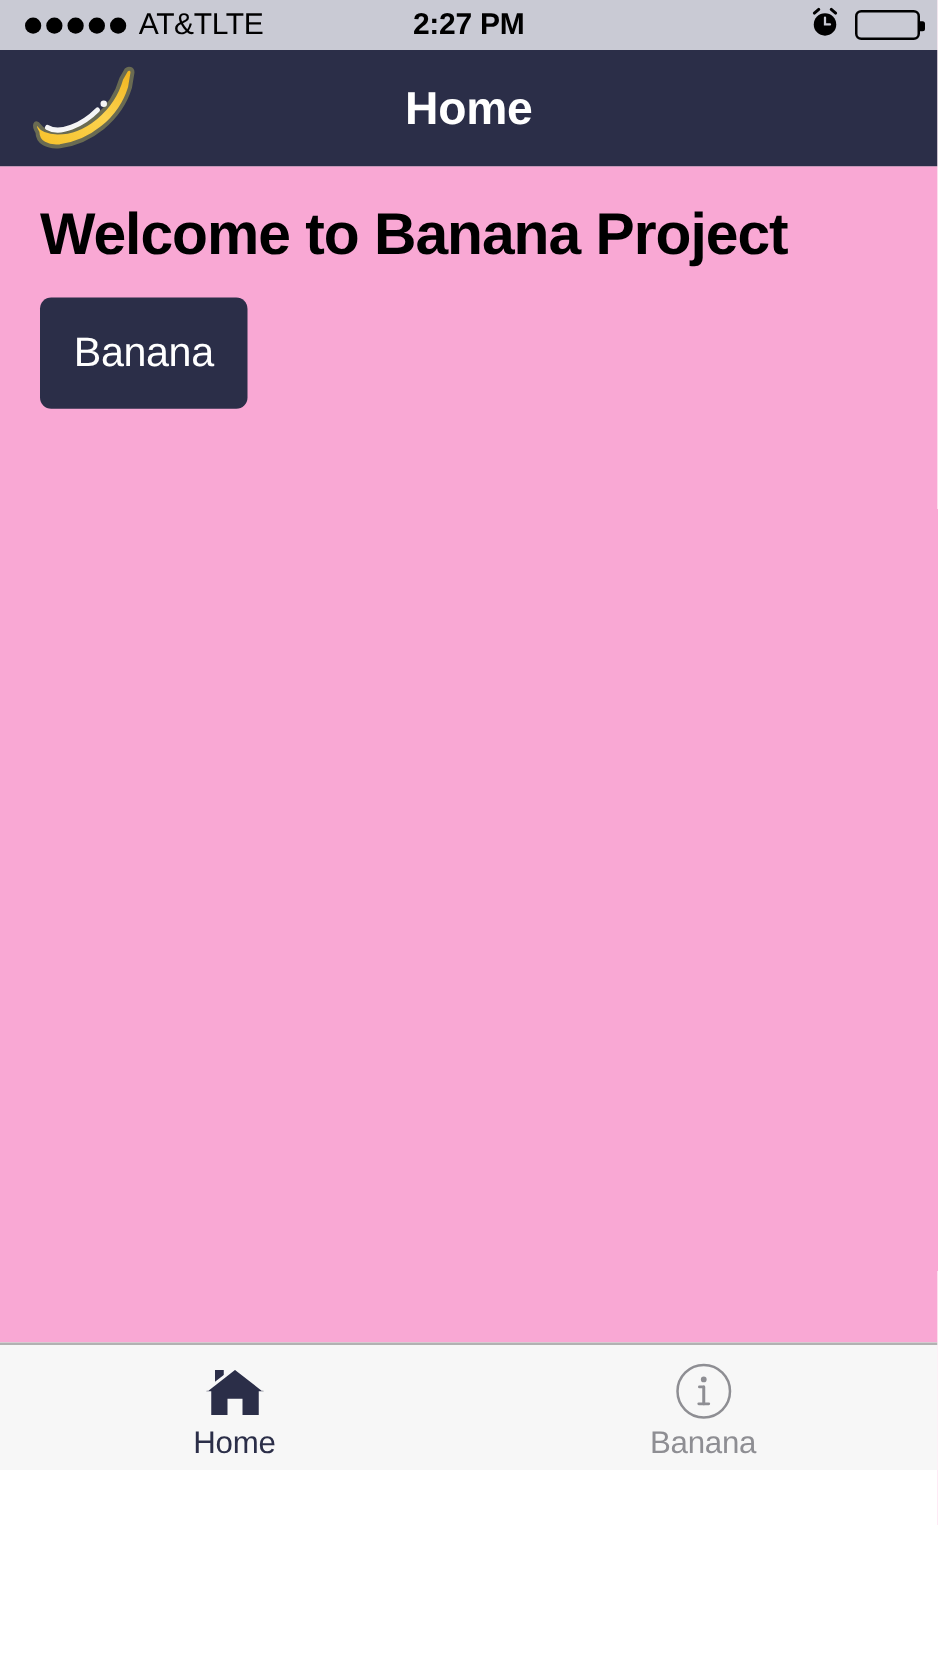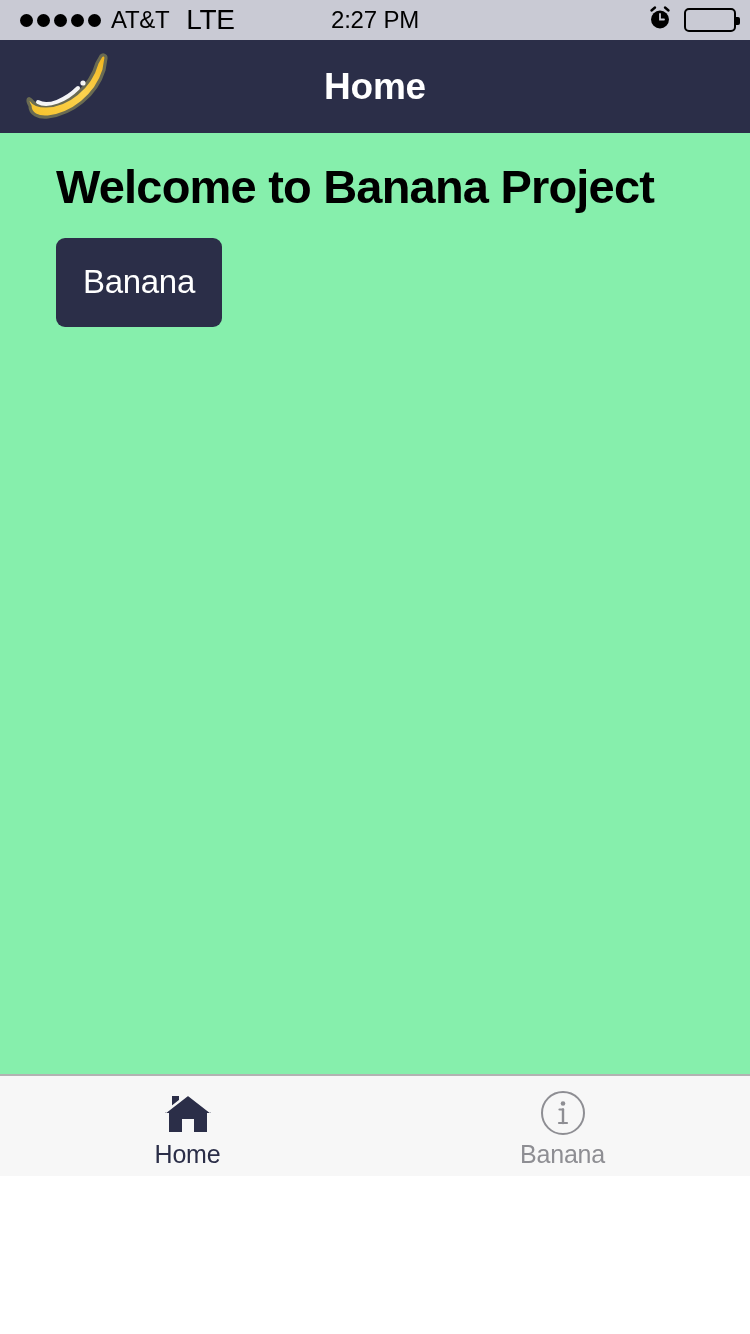--- a/index.html
+++ b/index.html
@@ -53,32 +53,31 @@
     border-radius: 50%;
     background: #000000;
   }
   .carrier {
     font-size: 24px;
     font-family: "Liberation Sans", sans-serif;
     letter-spacing: -0.3px;
     color: #000;
   }
   .network {
-    font-size: 28px;
-    margin-left: 17px;
+    font-size: 24px;
     letter-spacing: -0.3px;
     color: #000;
   }
   .status-time {
     position: absolute;
     left: 0;
     right: 0;
     text-align: center;
     font-size: 24px;
-    font-weight: normal;
+    font-weight: bold;
     color: #000;
     letter-spacing: -0.2px;
   }
   .status-right {
     margin-left: auto;
     display: flex;
     align-items: center;
     gap: 11px;
     position: relative;
     z-index: 2;
@@ -132,22 +131,22 @@
     width: 104px;
     height: 78px;
     display: flex;
     align-items: center;
     justify-content: center;
   }
 
   
   .content {
     flex: 1 1 auto;
-    background: #86efac;
-    padding: 0 56px;
+    background: #f9a8d4;
+    padding: 0 32px;
     overflow: hidden;
   }
   .welcome-heading {
     margin-top: 28px;
     font-size: 47px;
     font-weight: bold;
     color: #000000;
     letter-spacing: -0.8px;
     line-height: 1.1;
     white-space: nowrap;

